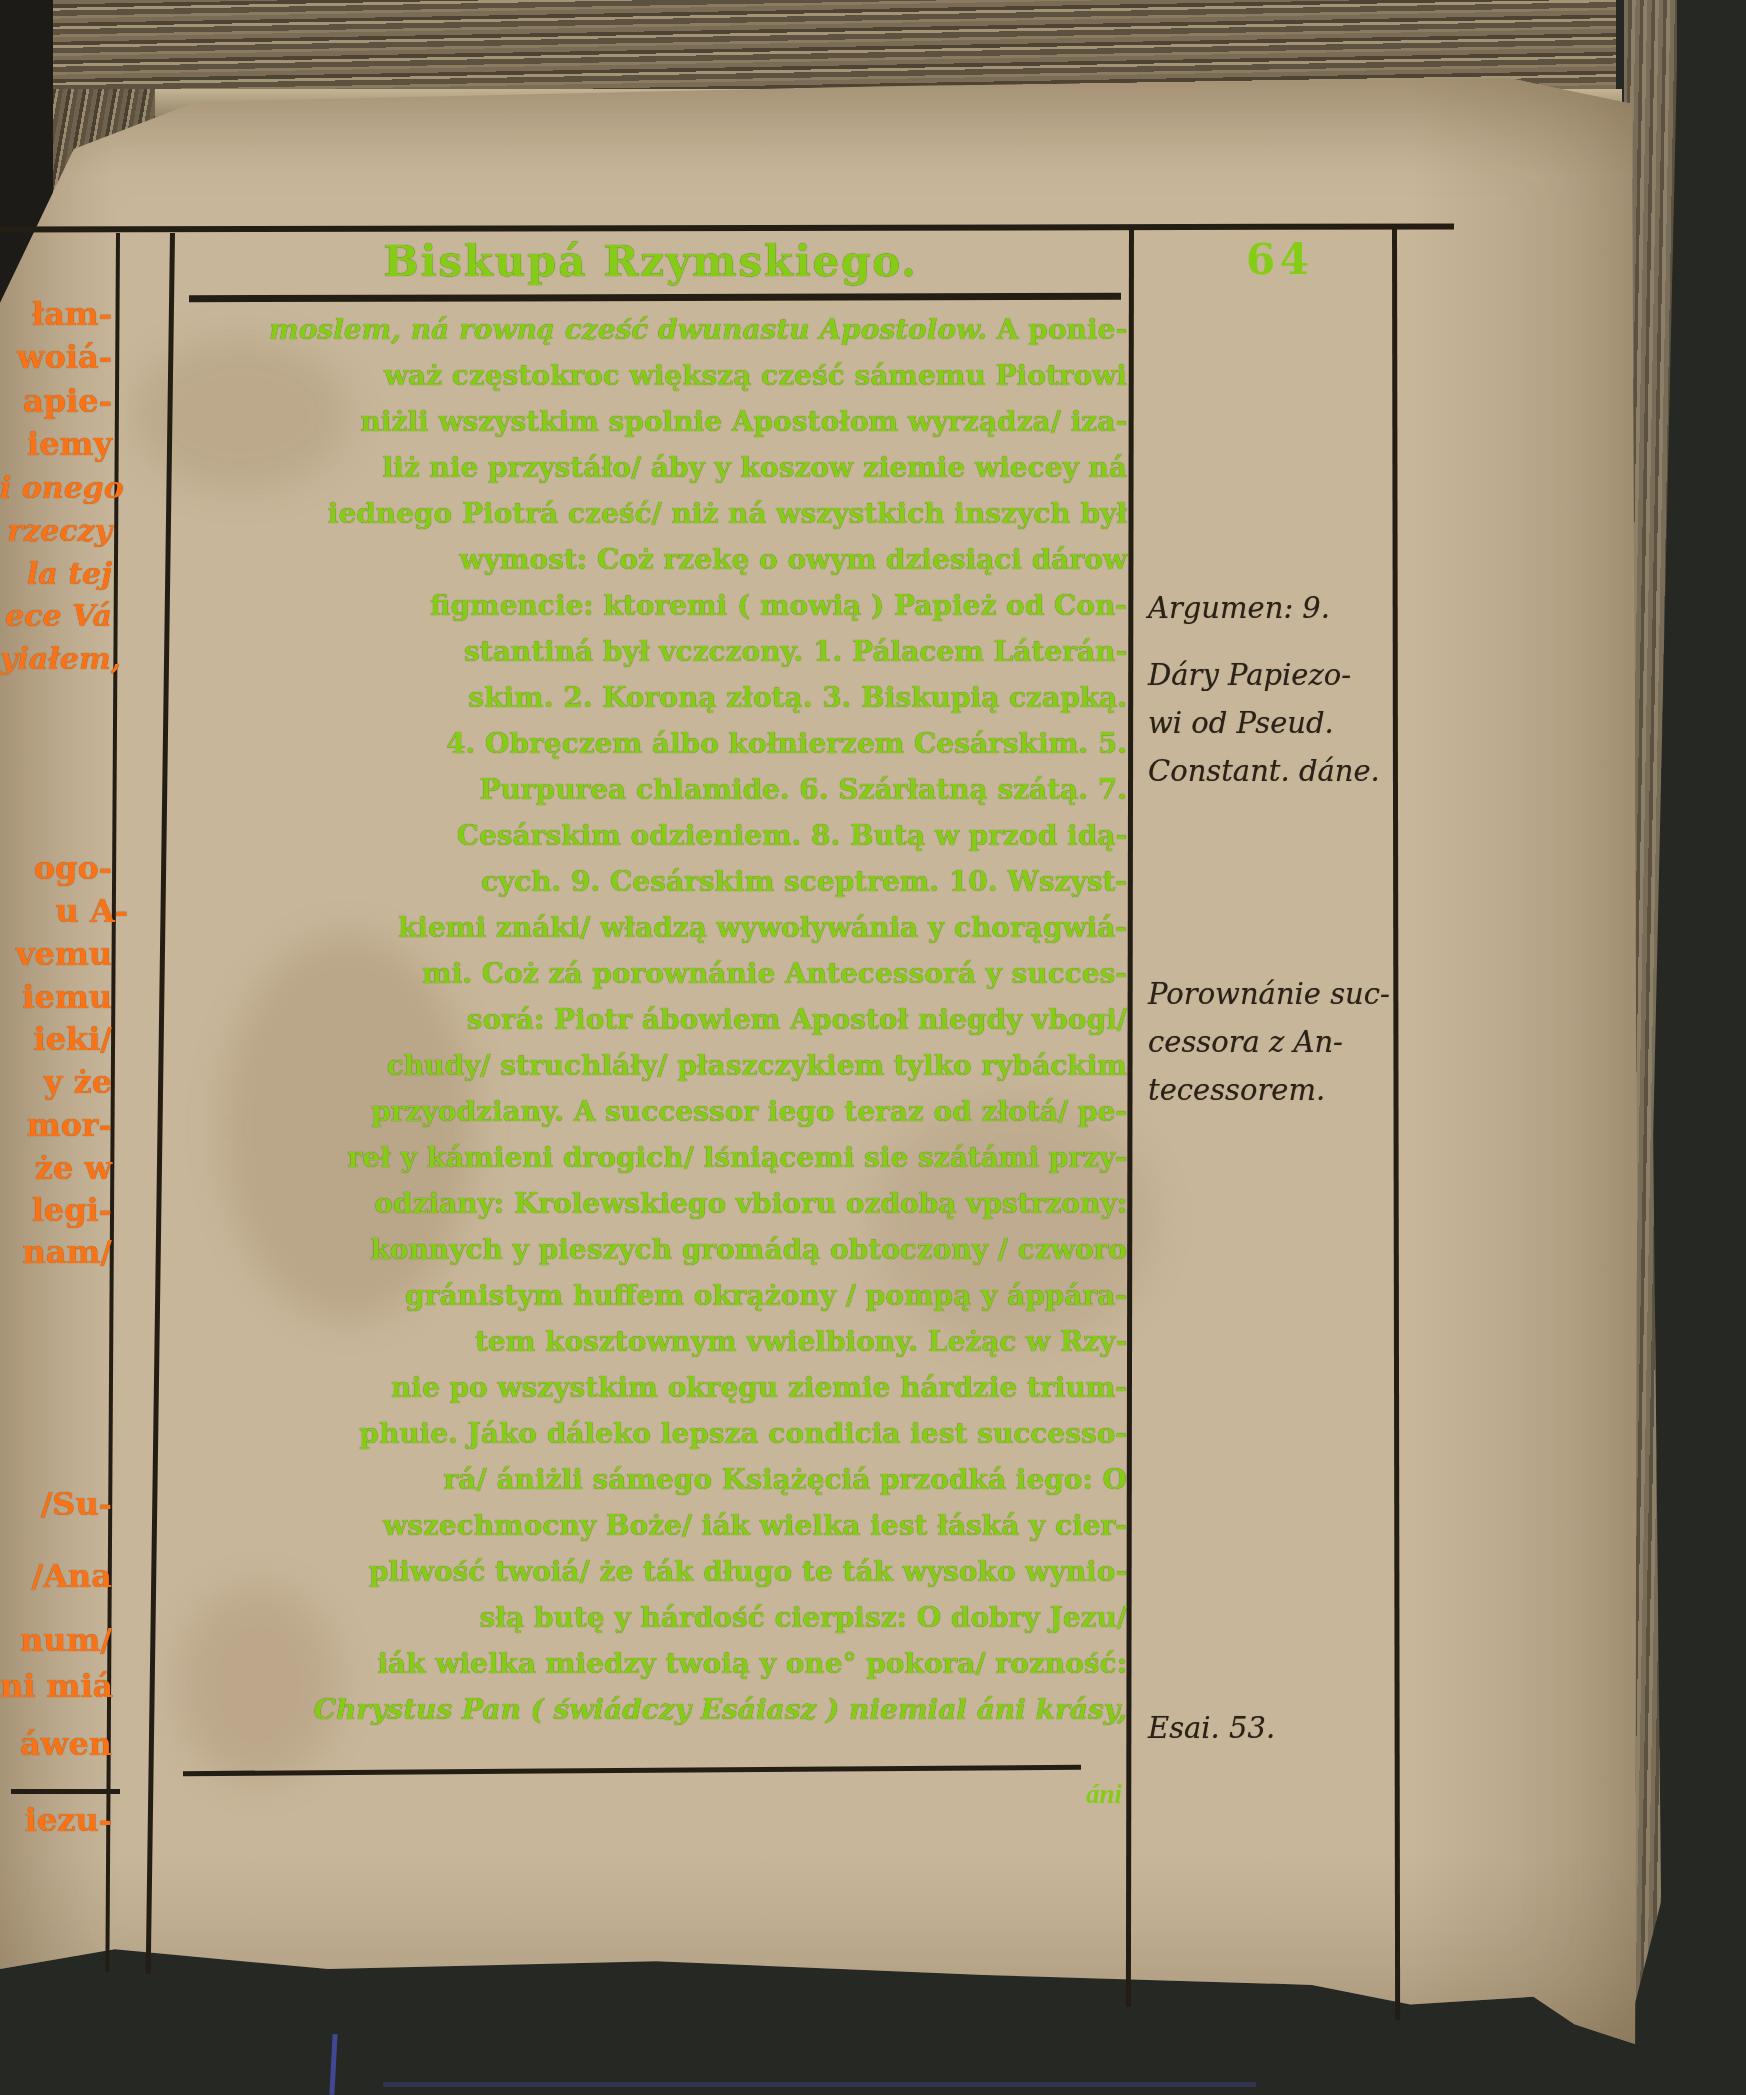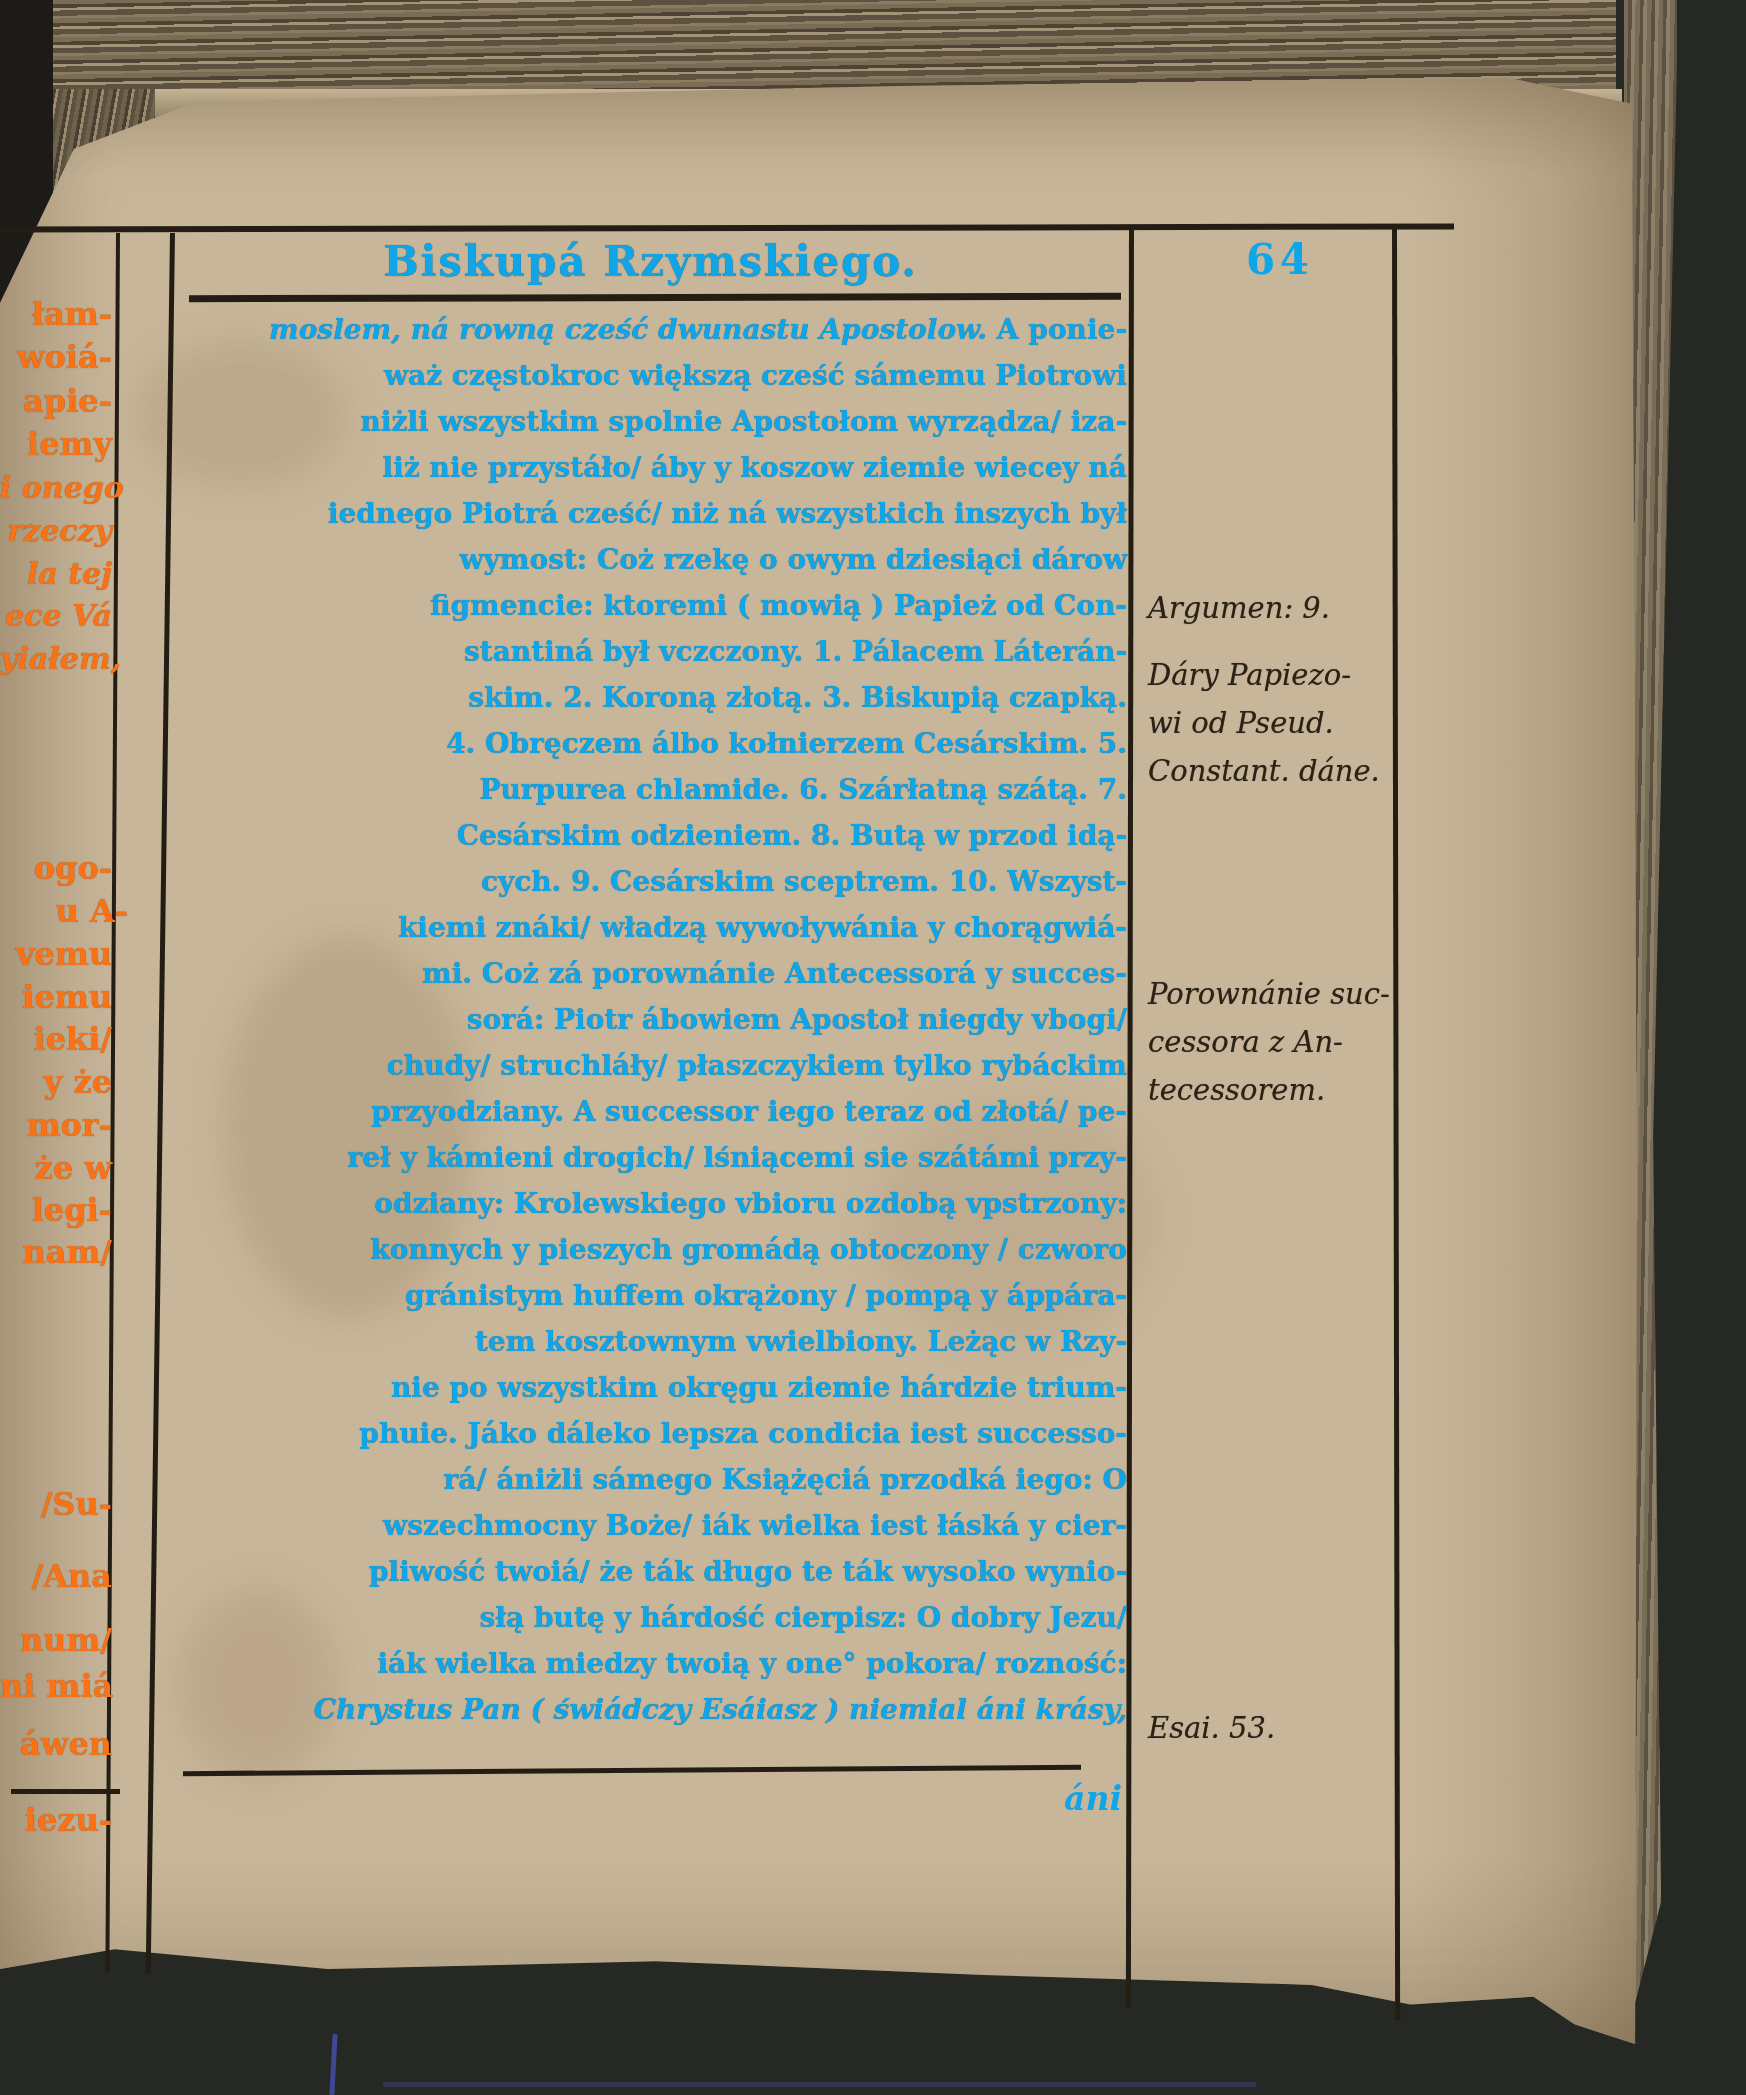--- a/index.html
+++ b/index.html
@@ -52,39 +52,39 @@
   .r-top      {left:0;    top:225px; width:1454px;height:6.2px; transform:rotate(-0.12deg);}
   .r-title    {left:189px;top:294px; width:932px;height:7.1px; transform:rotate(-0.15deg);}
   .r-quote    {left:183px;top:1768px;width:898px;height:5.3px; transform:rotate(-0.4deg);}
   .r-fragbot  {left:10.7px; top:1789px;width:109px; height:4.5px;}
   .v-frag     {left:116px; top:233px;width:3.6px;  height:1739px;transform:rotate(0.35deg);transform-origin:top;}
   .v-mainleft {left:170px; top:233px;width:4.5px;  height:1741px;transform:rotate(0.8deg); transform-origin:top;}
   .v-colright {left:1129px;top:227px;width:4.5px;  height:1780px;transform:rotate(0.1deg); transform-origin:top;}
   .v-outer    {left:1392px;top:227px;width:4.5px;  height:1793px;transform:rotate(-0.1deg);transform-origin:top;}
 
   
-  .ink{color:#0ea5e9;}
+  .ink{color:#84cc16;}
   #title{
     position:absolute;left:178px;top:237px;width:945px;text-align:center;
     font-size:42px;font-weight:bold;letter-spacing:1.8px;
     text-shadow:0 0 0.9px rgba(30,24,16,.7);
   }
   #pagenum{
     position:absolute;left:1246px;top:235px;width:125px;
     font-size:42px;font-weight:bold;letter-spacing:4.5px;
   }
   #main-lines{position:absolute;left:181px;top:307px;width:946px;}
   .tline{
     height:46px;line-height:46px;font-size:28px;font-weight:bold;
     white-space:nowrap;text-shadow:0 0 0.9px rgba(32,25,16,.65);text-align:right;
   }
   .tline .it{font-style:italic;font-weight:600;letter-spacing:0;}
   #catchword{
     position:absolute;left:953px;top:1779px;width:169px;text-align:right;
-    font-size:33px;font-weight:bold;font-style:italic;
+    font-size:27px;font-weight:bold;font-style:italic;font-family:Liberation Serif, serif;
   }
   .mnote{
     position:absolute;left:1148px;width:242px;
     font-style:italic;font-size:29px;line-height:48px;color:#2b2217;
     text-shadow:0 0 0.9px rgba(40,32,20,.5);
   }
   .frag{
     position:absolute;left:0;width:112px;text-align:right;
     font-size:32px;font-weight:bold;line-height:41px;white-space:nowrap;
     color:#f97316;text-shadow:0 0 0.9px rgba(32,25,16,.6);

